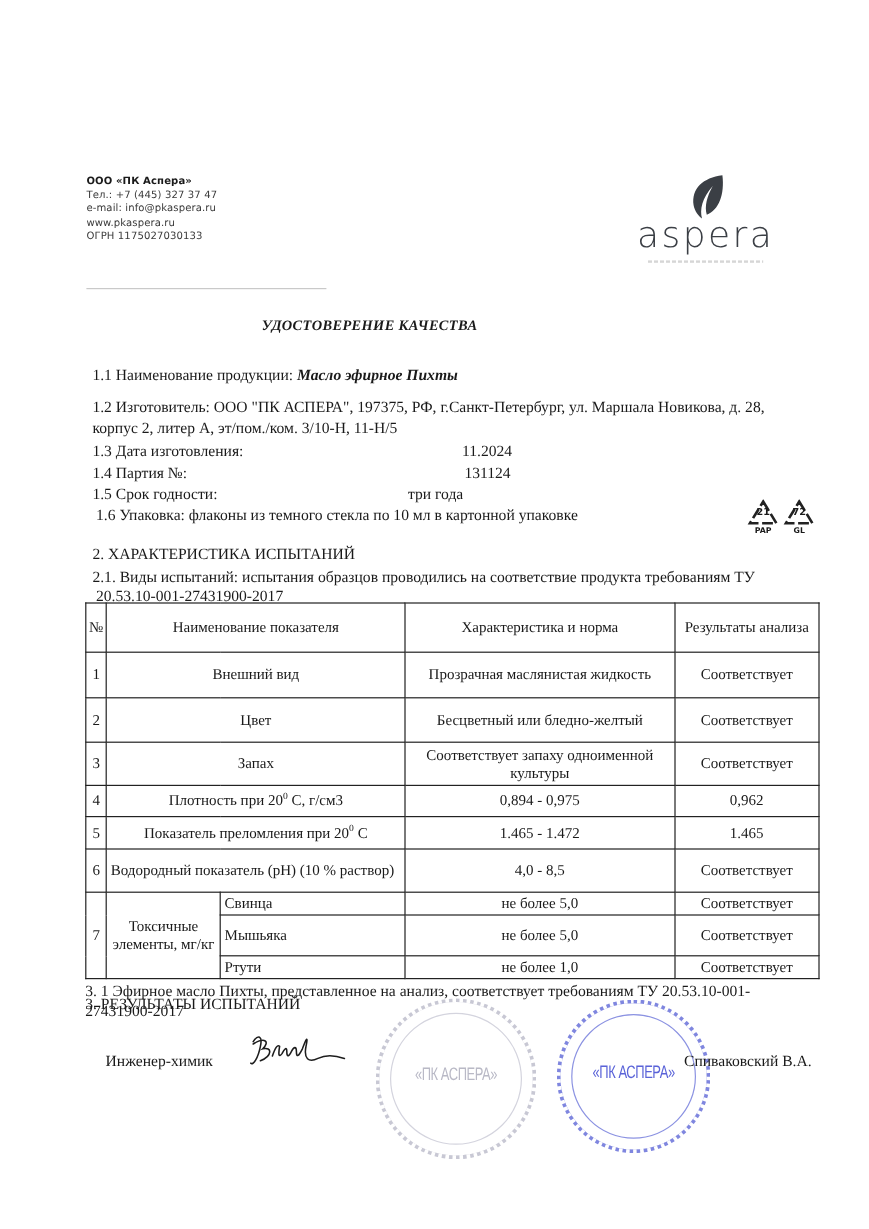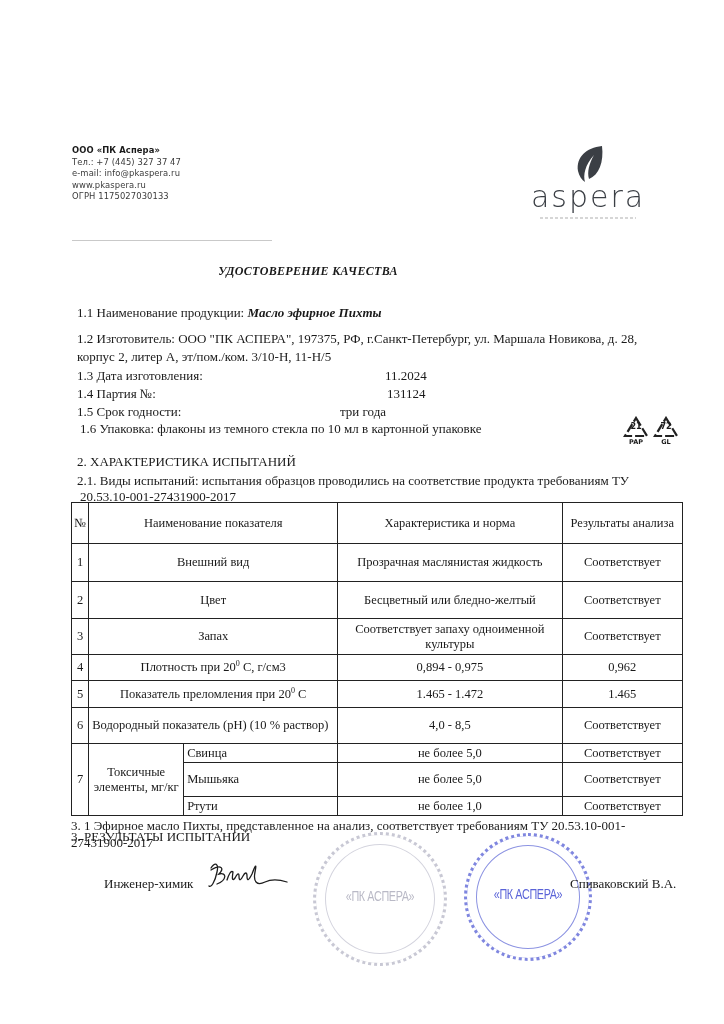--- a/index.html
+++ b/index.html
@@ -185,17 +185,17 @@
 <div class="abs p" style="left:71px; top:817px;">3. 1 Эфирное масло Пихты, представленное на анализ, соответствует требованиям ТУ 20.53.10-001-</div>
 <div class="abs p" style="left:71px; top:834px;">27431900-2017</div>
 
 <div class="abs stamp" style="left:313px; top:832px; width:128px; height:128px; border:3px dotted #c8c8d4; box-shadow: inset 0 0 0 9px #fff, inset 0 0 0 10px #d4d4de;">
   <div class="stamp-text" style="top:52px; color:#b9b9c6;">«ПК АСПЕРА»</div>
 </div>
 <div class="abs stamp" style="left:464px; top:833px; width:122px; height:122px; border:3px dotted #7f86df; box-shadow: inset 0 0 0 9px #fff, inset 0 0 0 10px #8c93e2;">
   <div class="stamp-text" style="top:49px; color:#5a63d8;">«ПК АСПЕРА»</div>
 </div>
 
-<div class="abs p" style="left:104px; top:875px;">Инженер-химик</div>
+<div class="abs p" style="left:88px; top:875px;">Инженер-химик</div>
 <svg class="abs" style="left:205px; top:860px;" width="85" height="34" viewBox="0 0 85 34">
   <path d="M6 8 C10 2 14 3 12 12 C10 22 6 28 4 26 M6 10 C16 4 20 8 14 14 C22 12 22 20 12 24 M22 20 C24 14 26 10 28 12 C27 18 27 22 30 18 C32 14 34 12 34 16 C34 22 36 20 38 16 C40 12 42 12 42 16 C42 22 44 20 47 14 C50 6 52 2 50 12 C48 22 52 26 60 22 C68 18 76 20 82 22" fill="none" stroke="#1d1d1d" stroke-width="1.3" stroke-linecap="round"></path>
 </svg>
 <div class="abs p" style="left:570px; top:875px;">Спиваковский В.А.</div>
 
 </body></html>

